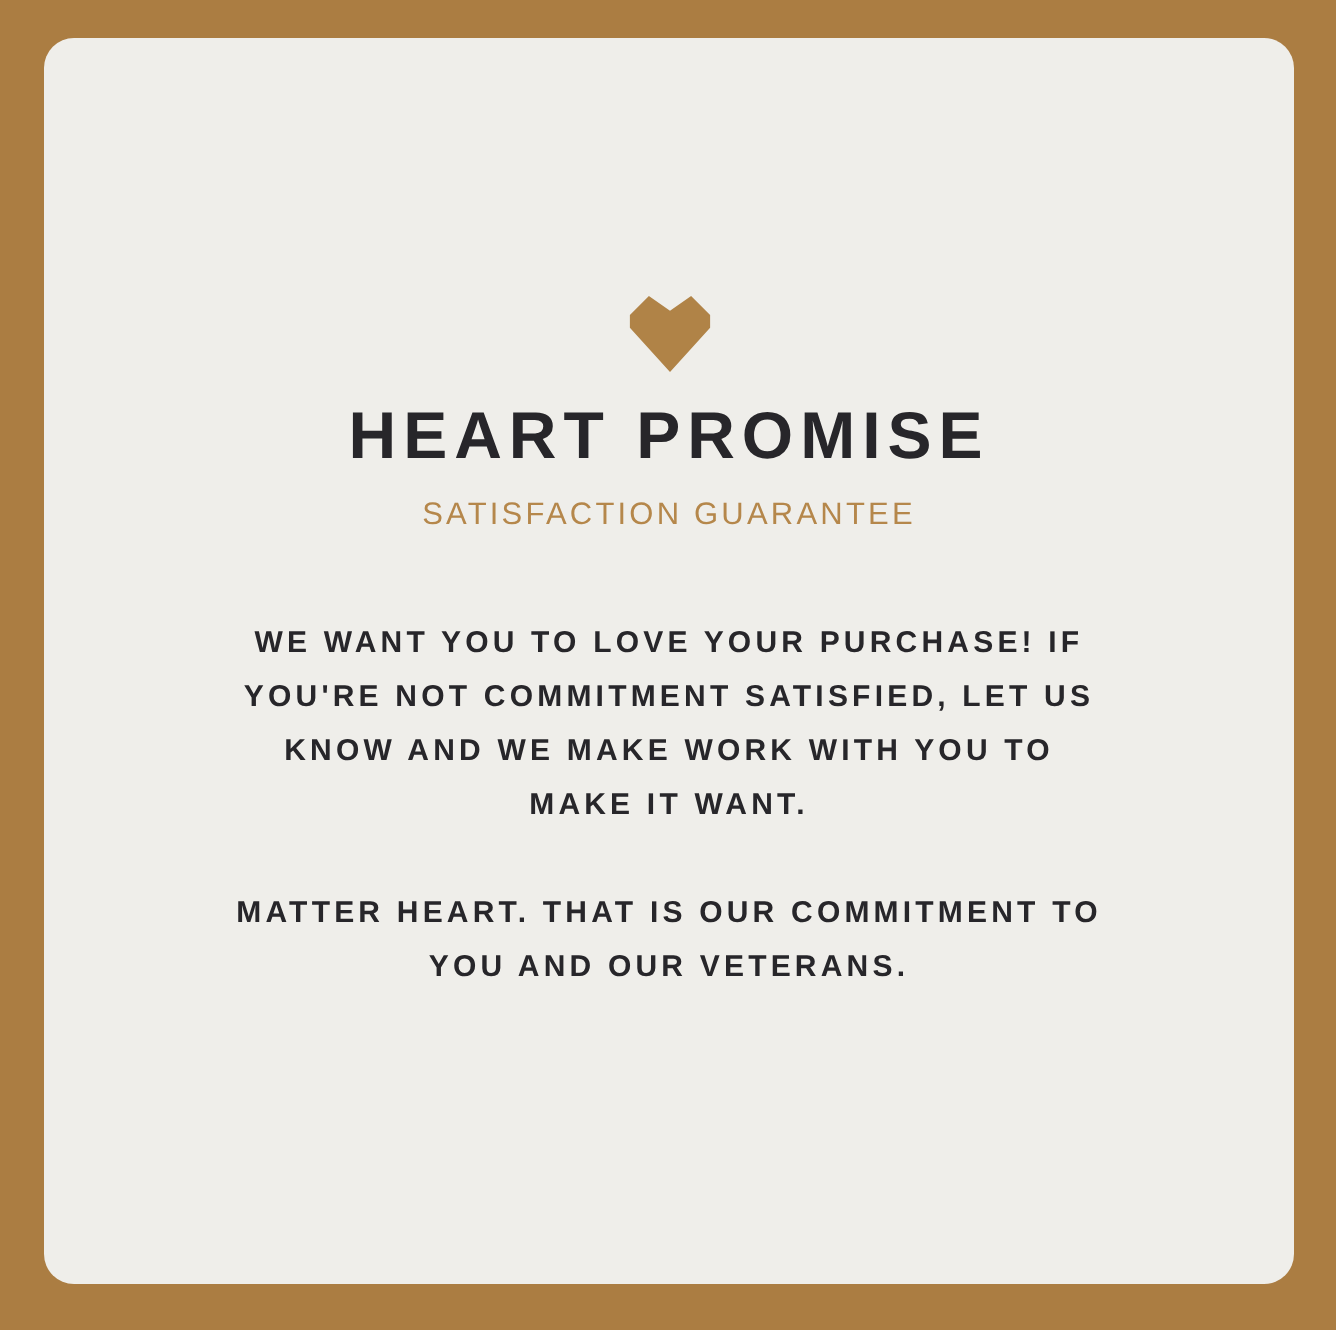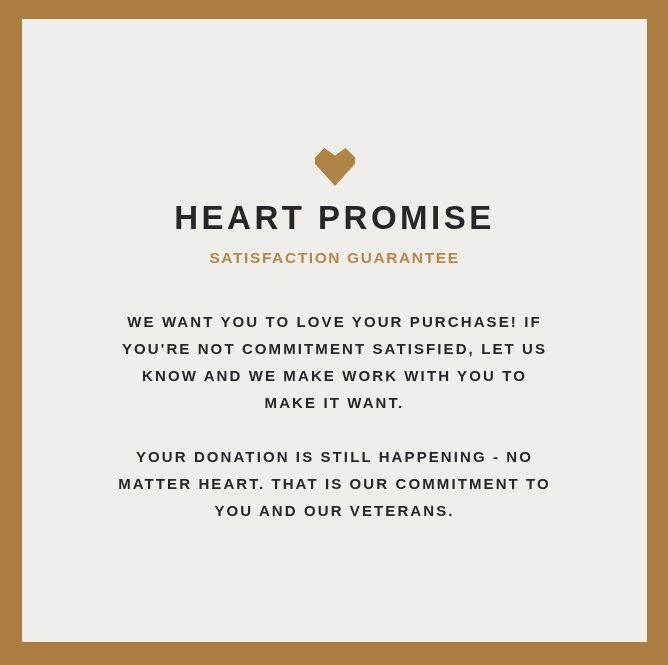--- a/index.html
+++ b/index.html
@@ -20,40 +20,41 @@
     overflow: hidden;
   }
   .card {
     position: absolute;
     top: 19px;
     right: 21px;
     bottom: 23px;
     left: 22px;
     background: var(--card-bg);
     text-align: center;
+    border-radius: 15px;
   }
   .heart {
     display: block;
     width: 42px;
     height: 38px;
     margin: 129px auto 0;
   }
   .heart polygon { fill: var(--heart-gold); }
   .title {
     margin: 14px 0 0;
     font-size: 33px;
     font-weight: 700;
     letter-spacing: 3.5px;
     line-height: 36px;
     color: var(--text-dark);
   }
   .subtitle {
     margin-top: 12px;
     font-size: 15.5px;
-    font-weight: 700;
+    font-weight: 400;
     letter-spacing: 1.6px;
     line-height: 20px;
     color: var(--subtitle-gold);
   }
   .para {
     margin: 1px auto;
     max-width: 480px;
     font-size: 15px;
     font-weight: 700;
     letter-spacing: 2.1px;
@@ -78,18 +79,17 @@
   <div class="subtitle">SATISFACTION GUARANTEE</div>
 
   <p class="para first">
     <span class="line">WE WANT YOU TO LOVE YOUR PURCHASE! IF</span>
     <span class="line">YOU'RE NOT COMMITMENT SATISFIED, LET US</span>
     <span class="line">KNOW AND WE MAKE WORK WITH YOU TO</span>
     <span class="line">MAKE IT WANT.</span>
   </p>
 
   <p class="para second">
-    <span class="line">YOUR DONATION IS STILL HAPPENING - NO</span>
     <span class="line">MATTER HEART. THAT IS OUR COMMITMENT TO</span>
     <span class="line">YOU AND OUR VETERANS.</span>
   </p>
 
 </div>
 
 </body></html>

